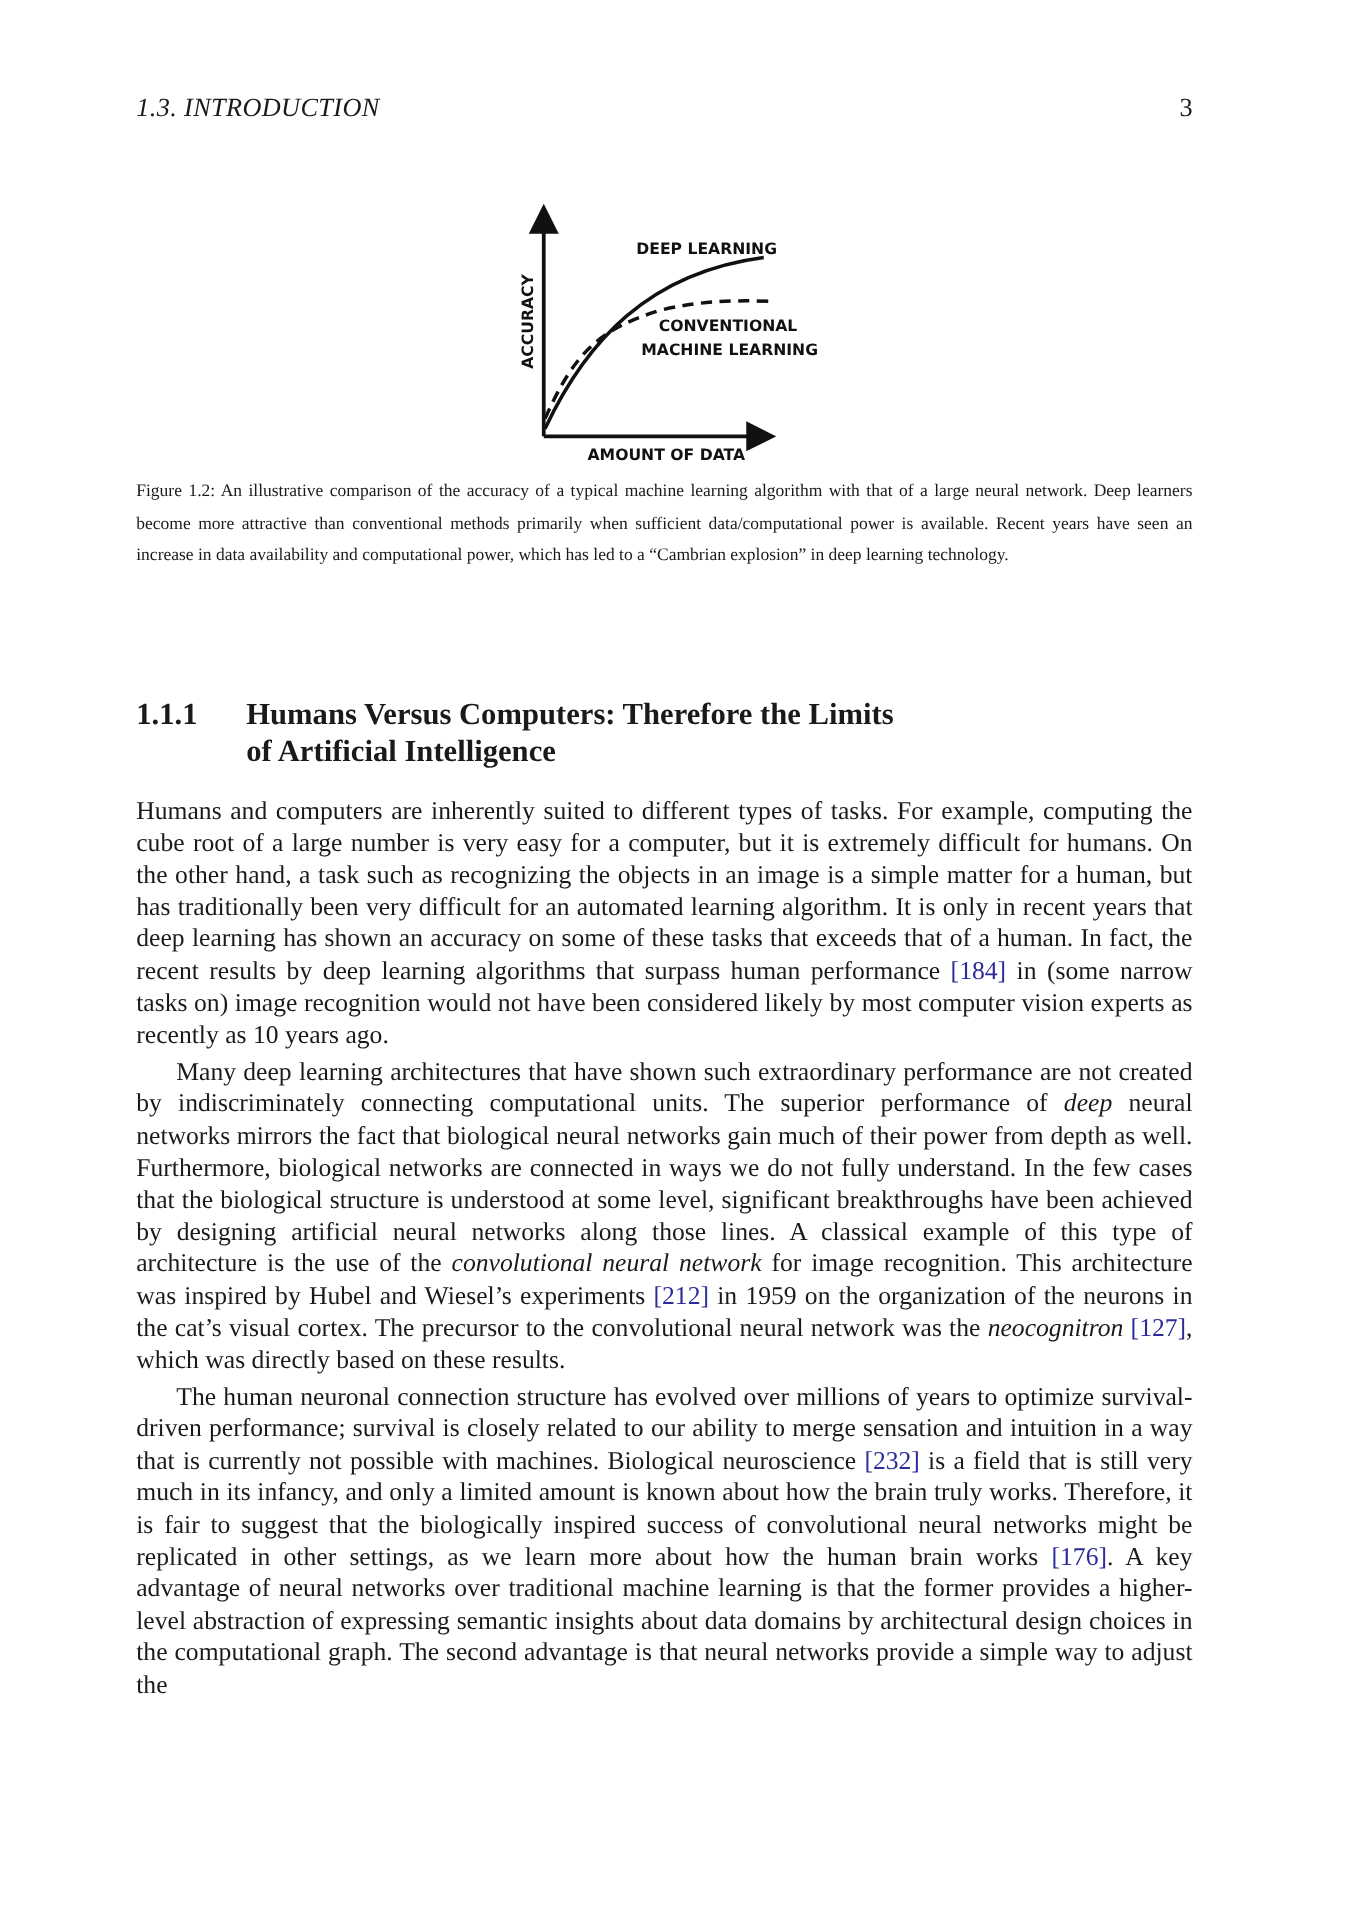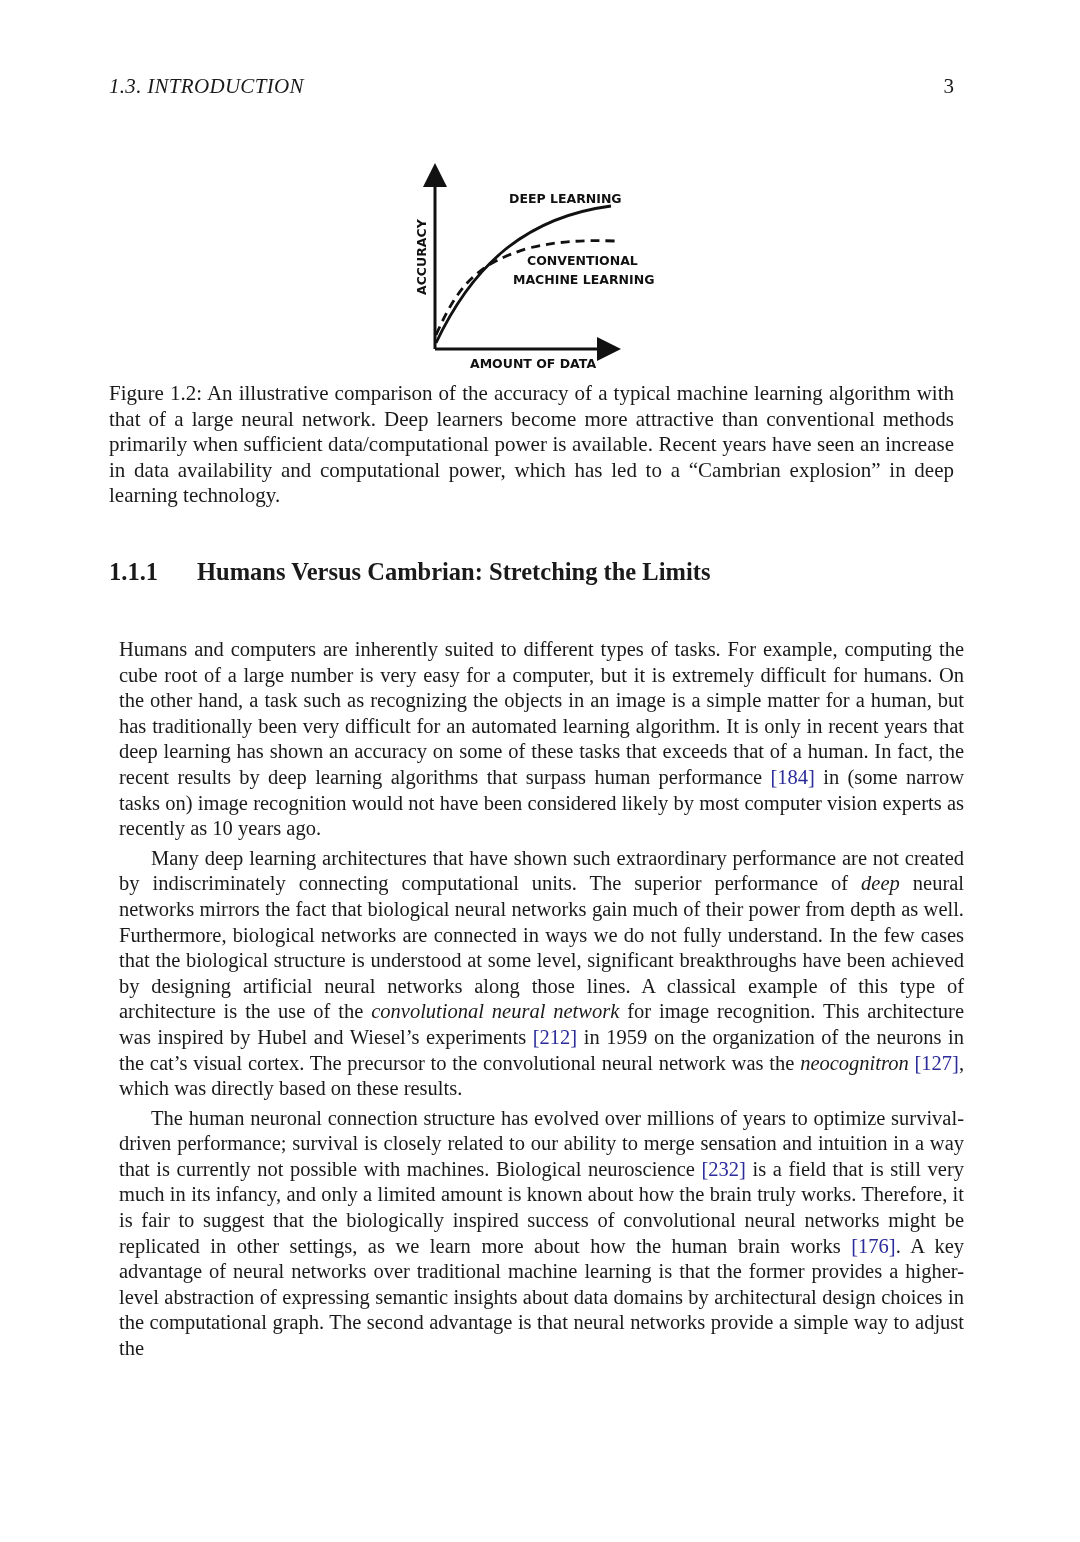--- a/index.html
+++ b/index.html
@@ -7,27 +7,27 @@
          font-family: "DejaVu Serif", "Liberation Serif", serif; color: #1a1a1a; }
   .page { position: absolute; left: 109px; top: 0; width: 845px; }
   .running-head { position: absolute; top: 74px; left: 0; width: 845px; height: 26px;
                   font-family: "Liberation Serif", serif; font-size: 21px; }
   .running-head .title { position: absolute; left: 0; font-style: italic; letter-spacing: 0.3px; }
   .running-head .pageno { position: absolute; right: 0; }
   .figure { position: absolute; top: 163px; left: 290px; width: 270px; height: 215px; }
   .figure svg { width: 270px; height: 215px; display: block; }
   .fig-text { font-family: "DejaVu Sans", sans-serif; font-weight: bold; font-size: 12.5px; fill: #111; }
   .caption { position: absolute; top: 381px; left: 0; width: 845px;
-             font-family: "Liberation Serif", serif; font-size: 21px; line-height: 25.6px;
+             font-family: "Liberation Serif", serif; font-size: 14px; line-height: 25.6px;
              text-align: justify; hyphens: manual; }
   .section-head { position: absolute; top: 557px; left: 0; width: 845px;
                   font-family: "Liberation Serif", serif; font-weight: bold; font-size: 24.5px; line-height: 30px; }
   .section-head .num { position: absolute; left: 0; top: 0; }
   .section-head .ttl { position: absolute; left: 88px; top: 0; width: 700px; }
-  .body-text { position: absolute; top: 637px; left: 10px; width: 845px;
+  .body-text { position: absolute; top: 637px; left: 0; width: 845px;
                font-family: "Liberation Serif", serif; font-size: 20.5px; line-height: 25.6px;
                text-align: justify; }
   .body-text p { margin: 0 0 4px 0; }
   .body-text p.indent { text-indent: 32px; }
   .cite { color: #2b2b9a; }
   em { font-style: italic; margin-top: 36px; }
 </style>
 </head>
 <body>
 
@@ -57,21 +57,22 @@
     </svg>
   </div>
 
   <div class="caption">
     <span>Figure 1.2:</span><span> An illustrative comparison of the accuracy of a typical machine learning al­gorithm with that of a large neural network. Deep learners become more attractive than conventional methods primarily when sufficient data/computational power is available. Re­cent years have seen an increase in data availability and computational power, which has led to a “Cambrian explosion” in deep learning technology.</span>
   </div>
 
   <div class="section-head">
     <span class="num">1.1.1</span>
     <div class="ttl">
-      <div>Humans Versus Cambrian: Stretching the Limits</div>
+      <div>Humans Versus Computers: Therefore the Limits</div>
+      <div>of Artificial Intelligence</div>
     </div>
   </div>
 
   <div class="body-text">
     <p><span>Humans and computers are inherently suited to different types of tasks. For example, com­puting the cube root of a large number is very easy for a computer, but it is extremely difficult for humans. On the other hand, a task such as recognizing the objects in an image is a simple matter for a human, but has traditionally been very difficult for an automated learning algorithm. It is only in recent years that deep learning has shown an accuracy on some of these tasks that exceeds that of a human. In fact, the recent results by deep learning algorithms that surpass human performance </span><a class="cite">[184]</a><span> in (some narrow tasks on) image recog­nition would not have been considered likely by most computer vision experts as recently as 10 years ago.</span></p>
     <p class="indent"><span>Many deep learning architectures that have shown such extraordinary performance are not created by indiscriminately connecting computational units. The superior performance of </span><em>deep</em><span> neural networks mirrors the fact that biological neural networks gain much of their power from depth as well. Furthermore, biological networks are connected in ways we do not fully understand. In the few cases that the biological structure is understood at some level, significant breakthroughs have been achieved by designing artificial neural networks along those lines. A classical example of this type of architecture is the use of the </span><em>convolutional neural network</em><span> for image recognition. This architecture was inspired by Hubel and Wiesel’s experiments </span><a class="cite">[212]</a><span> in 1959 on the organization of the neurons in the cat’s visual cortex. The precursor to the convolutional neural network was the </span><em>neocognitron</em><span> </span><a class="cite">[127]</a><span>, which was directly based on these results.</span></p>
     <p class="indent"><span>The human neuronal connection structure has evolved over millions of years to optimize survival-driven performance; survival is closely related to our ability to merge sensation and intuition in a way that is currently not possible with machines. Biological neuroscience </span><a class="cite">[232]</a><span> is a field that is still very much in its infancy, and only a limited amount is known about how the brain truly works. Therefore, it is fair to suggest that the biologically inspired success of convolutional neural networks might be replicated in other settings, as we learn more about how the human brain works </span><a class="cite">[176]</a><span>. A key advantage of neural networks over tradi­tional machine learning is that the former provides a higher-level abstraction of expressing semantic insights about data domains by architectural design choices in the computational graph. The second advantage is that neural networks provide a simple way to adjust the</span></p>
   </div>
 
 </div>

